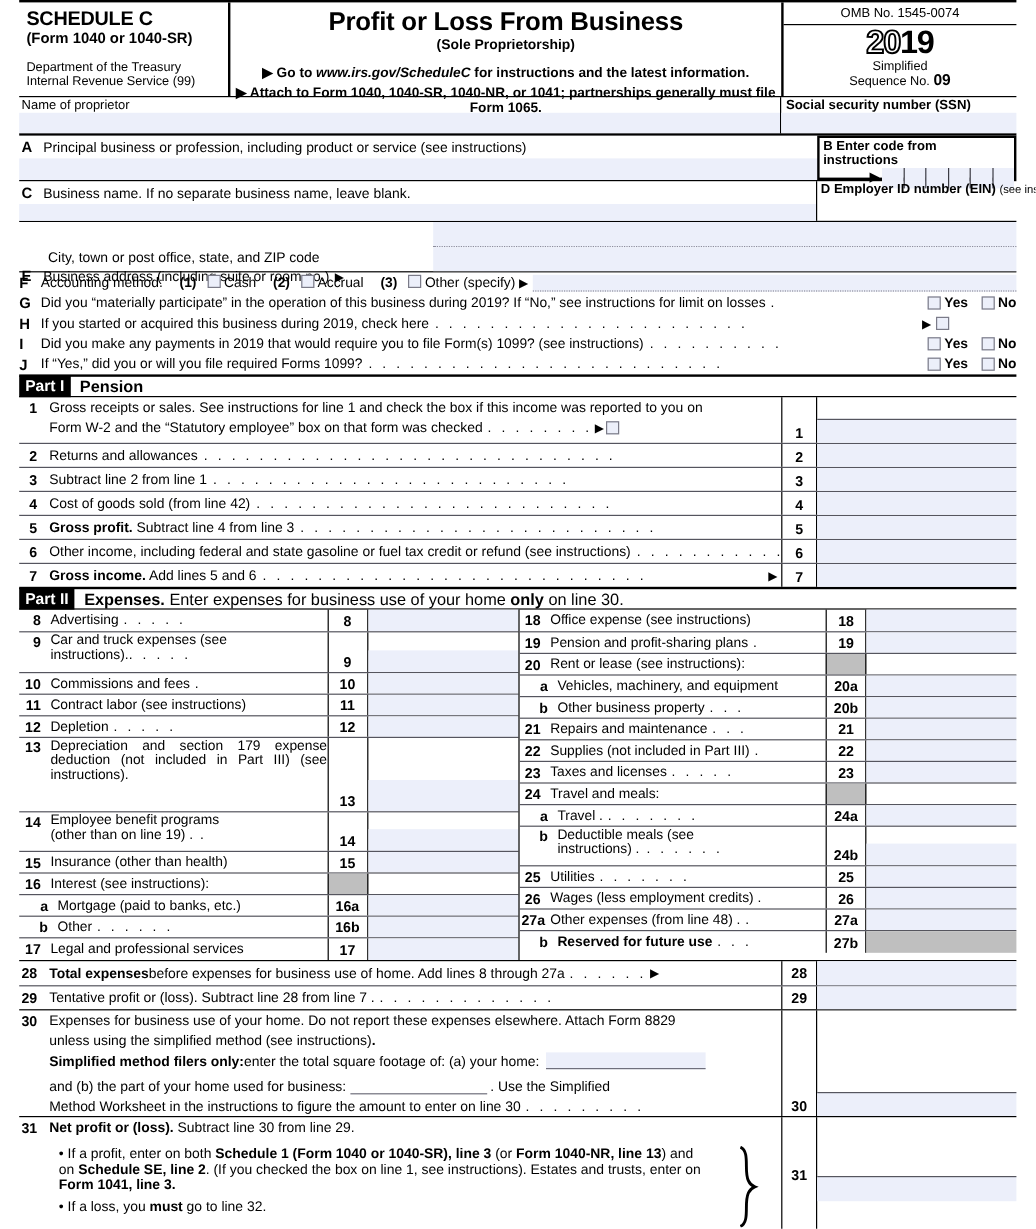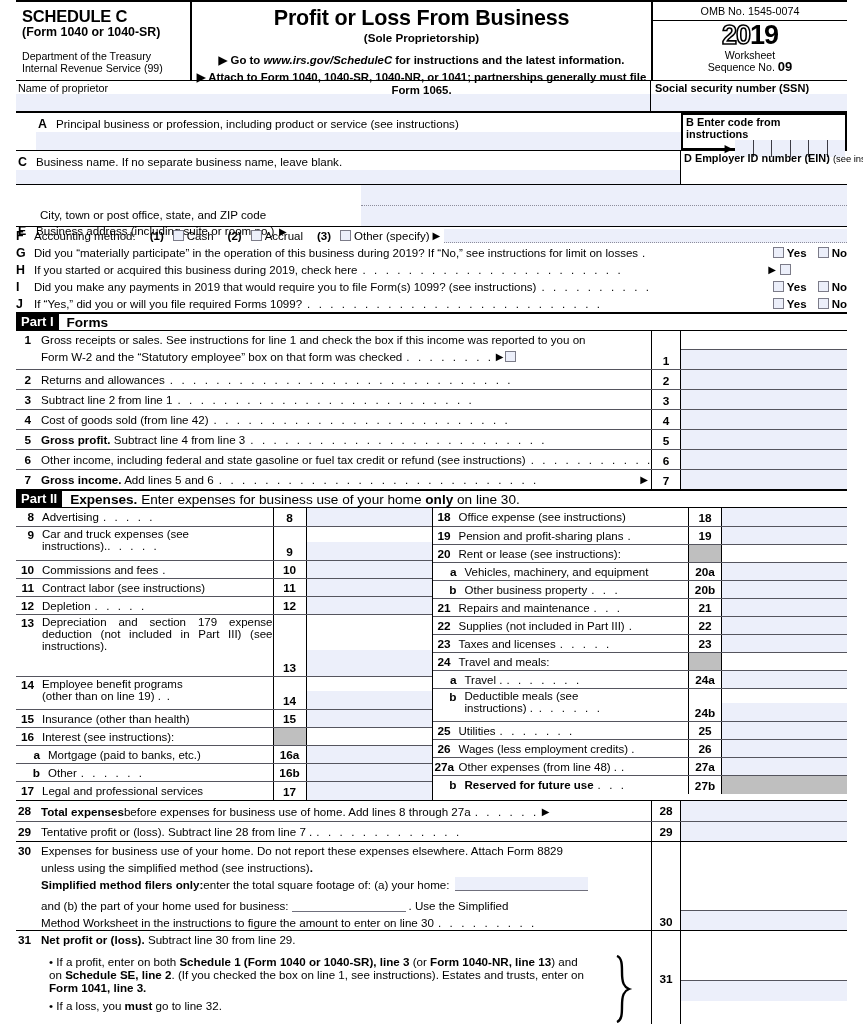--- a/index.html
+++ b/index.html
@@ -114,40 +114,40 @@
       <div class="goto">
         <span>▶ Go to </span><i>www.irs.gov/ScheduleC</i><span> for instructions and the latest information.</span>
       </div>
       <div class="attach">▶ Attach to Form 1040, 1040-SR, 1040-NR, or 1041; partnerships generally must file Form 1065.</div>
     </div>
     <div class="hdr-right">
       <div class="omb">OMB No. 1545-0074</div>
       <div class="yearbox">
         <div class="yr"><span class="hollow">20</span><span>19</span></div>
         <div class="attachseq">
-          <div>Worksheet</div>
+          <div>Simplified</div>
           <div><span>Sequence No.</span> <b>09</b></div>
         </div>
       </div>
     </div>
   </div>
 
   <div class="row-name">
     <div class="nm-left">
       <div class="lbl-sm">Name of proprietor</div>
       <div class="inp-blank fill"></div>
     </div>
     <div class="nm-right">
       <div class="lbl-b">Social security number (SSN)</div>
       <div class="inp-blank fill"></div>
     </div>
   </div>
 
   <div class="grid2" style="height:39px;">
-    <div class="g-left" style="display:flex;flex-direction:column;margin-left:20px;">
+    <div class="g-left" style="display:flex;flex-direction:column;">
       <div style="padding:1px 0 0 2px;">
         <span class="ltr">A</span><span class="ab-text">Principal business or profession, including product or service (see instructions)</span>
       </div>
       <div class="fill" style="flex:1;"></div>
     </div>
     <div class="g-right" style="border:2.2px solid #000;margin-left:-1px;display:flex;flex-direction:column;">
       <div style="font-size:10.9px;font-weight:bold;padding:1px 0 0 3px;">
         <span>B</span>&nbsp;<span>Enter code from instructions</span>
       </div>
       <div style="flex:1;display:flex;">
@@ -248,21 +248,21 @@
     <span>If “Yes,” did you or will you file required Forms 1099?</span>
     <span class="dots" style="margin-left:5px;flex:1;overflow:hidden;white-space:nowrap;">.  .  .  .  .  .  .  .  .  .  .  .  .  .  .  .  .  .  .  .  .  .  .  .  .  .</span>
     <span class="ckbox"></span>
     <b style="margin:0 11px 0 3px;">Yes</b>
     <span class="ckbox"></span>
     <b style="margin-left:3px;">No</b>
   </div>
 
   <div class="partbar">
     <span class="partlbl">Part I</span>
-    <span class="parttitle">Forms</span>
+    <span class="parttitle">Pension</span>
   </div>
 
   <div id="income-rows">
       <div class="inc-row" style="height: 38px;">
         <div class="inc-desc">
           <div style="display: flex; padding-top: 2px;">
             <span class="lineno">1</span>
             <span>Gross receipts or sales. See instructions for line 1 and check the box if this income was reported to you on</span>
           </div>
           <div style="display: flex; align-items: center; padding-left: 25px; margin-top: 3px;">

